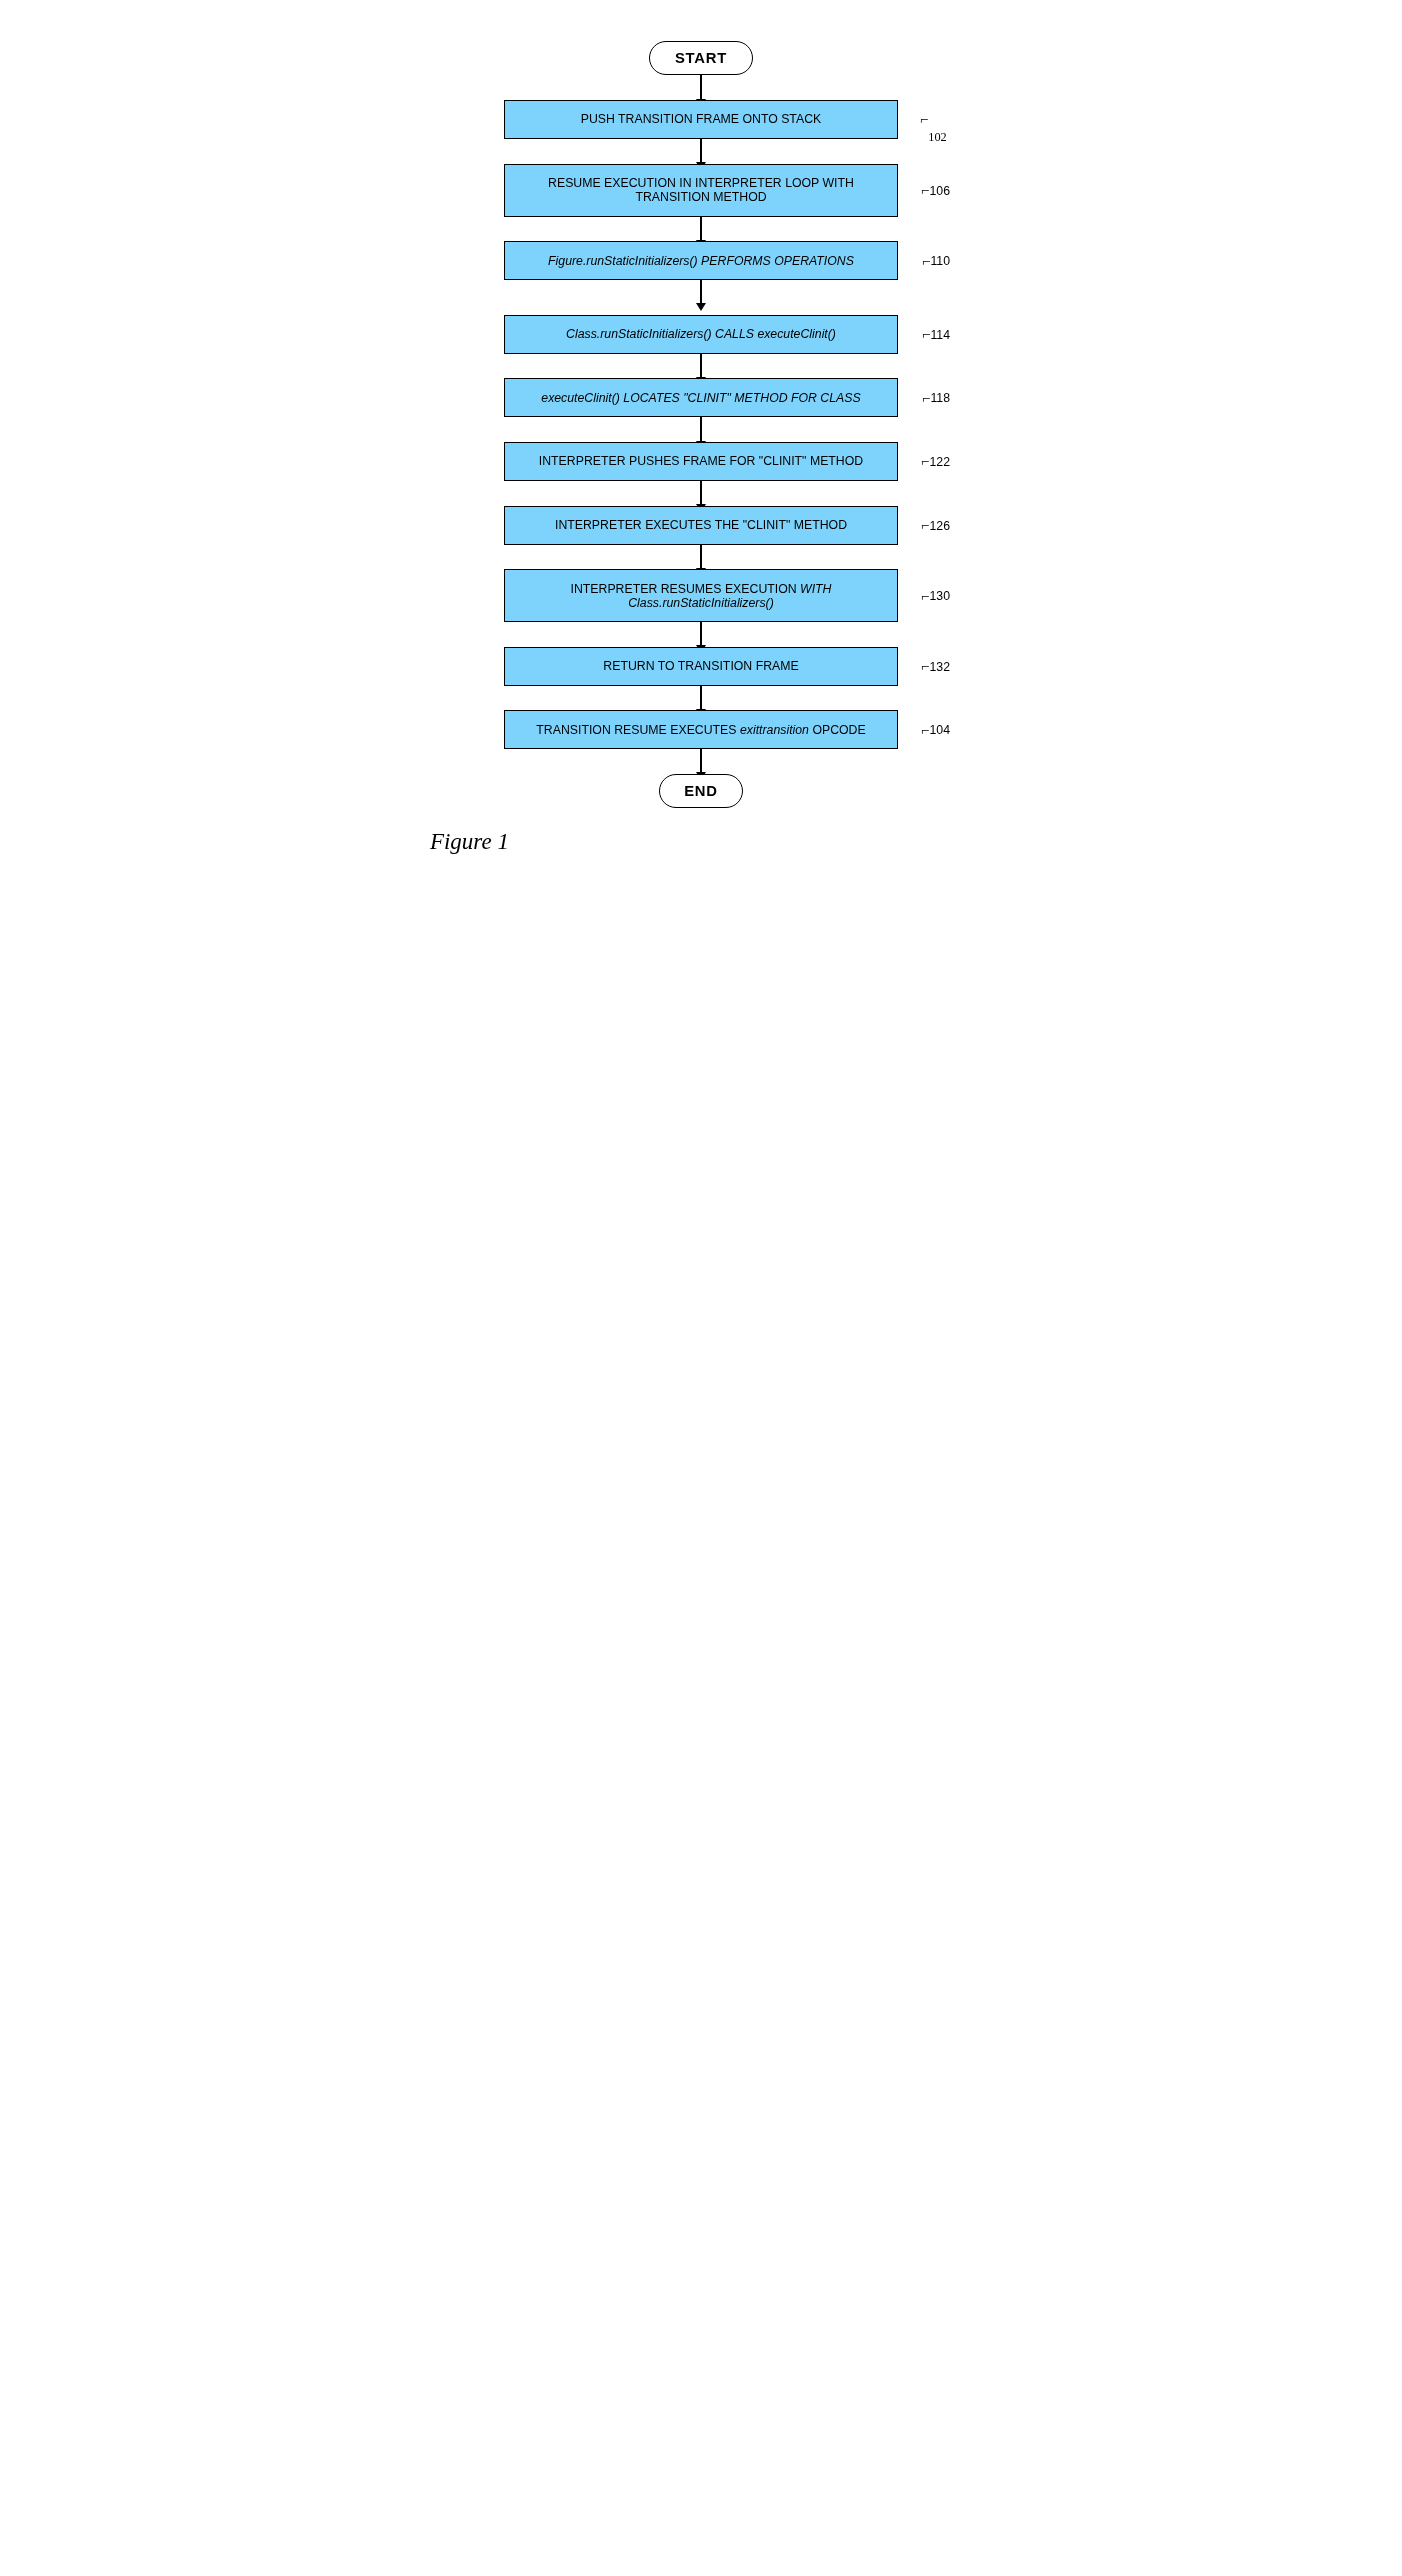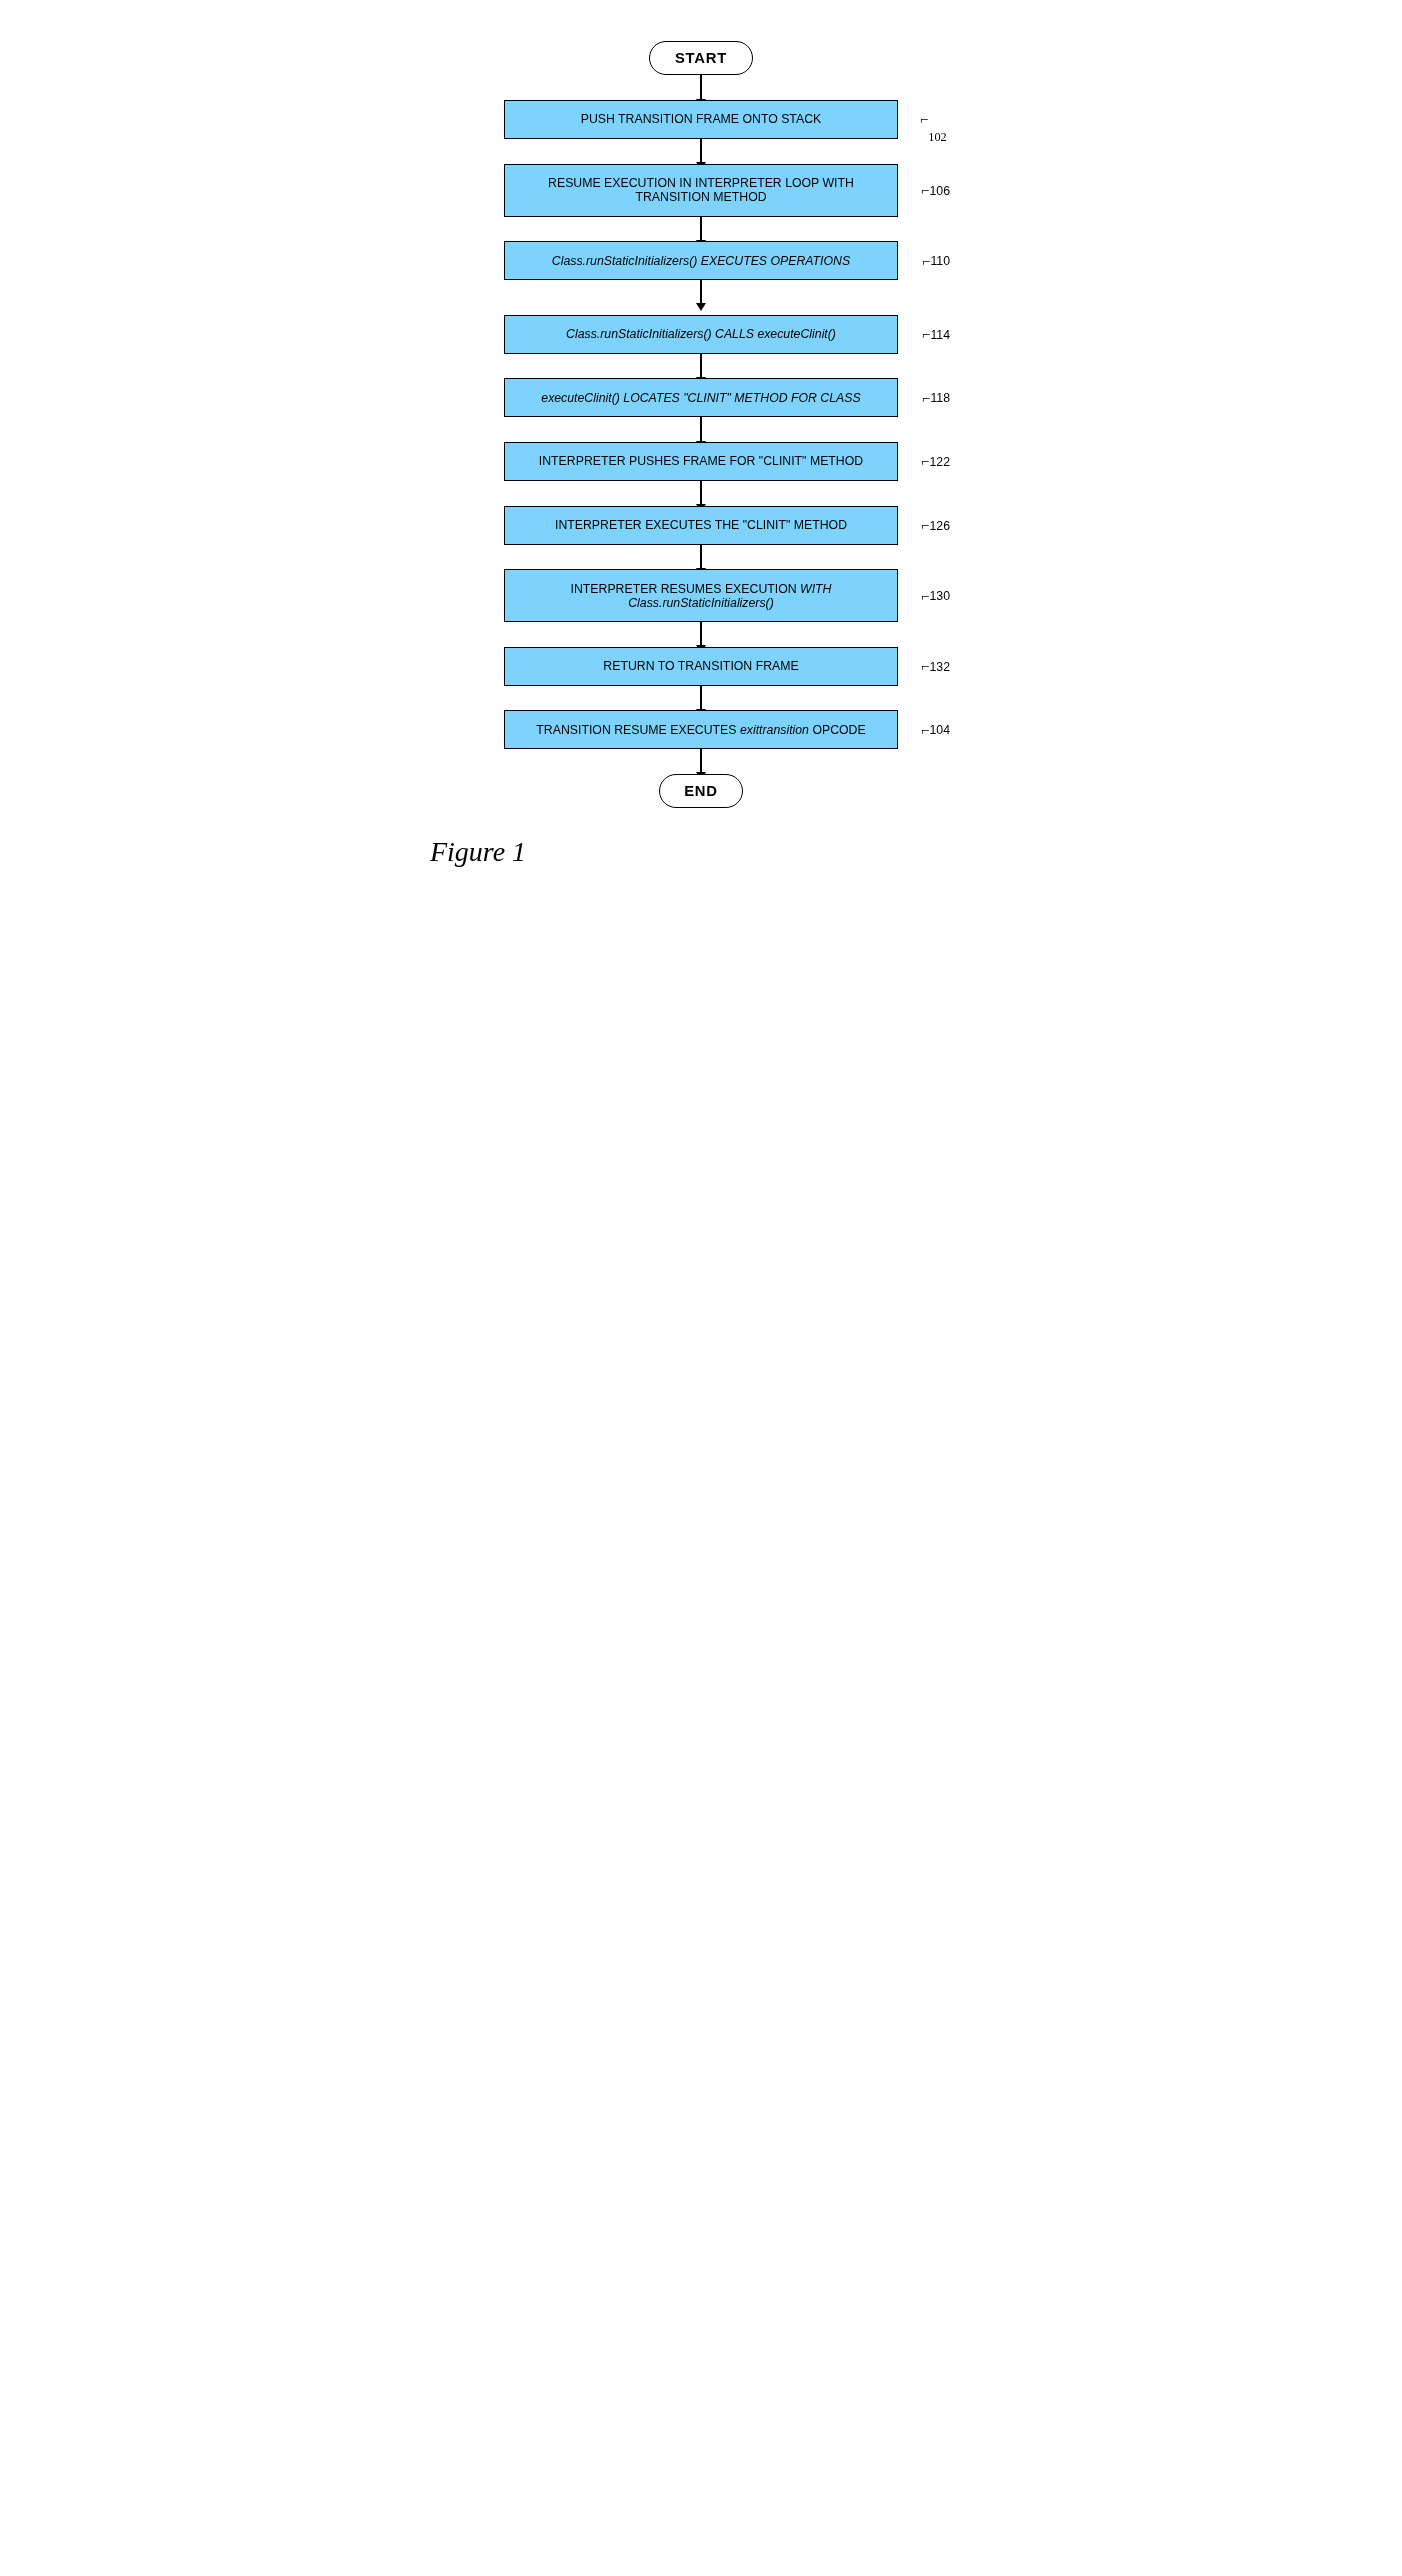--- a/index.html
+++ b/index.html
@@ -59,23 +59,23 @@
       justify-content: center;
       position: relative;
       width: 100%;
     }
     .label-curve {
       font-size: 12.3px;
       margin-right: 3.3px;
       font-family: serif;
     }
     .figure-caption {
-      font-size: 28px;
+      font-size: 23px;
       font-style: italic;
-      margin-top: 28px;
+      margin-top: 21px;
       font-family: serif;
     }
   </style>
 </head>
 <body>
 
 <div class="diagram-container">
 
   <div class="row">
     <div class="oval">START</div>
@@ -102,21 +102,21 @@
         <span style="font-family:serif;font-size:14.8px;">⌐</span>
         <span>106</span>
       </div>
     </div>
   </div>
 
   <div class="arrow" style="height:24.6px;"></div>
 
   <div class="row">
     <div class="flowbox" style="font-style:italic;">
-      <span>Class.runStaticInitializers() EXECUTES OPERATIONS</span>
+      <span>Figure.runStaticInitializers() PERFORMS OPERATIONS</span>
       <div style="position:absolute;right:-53px;top:50%;transform:translateY(-50%);font-size:12.3px;display:flex;align-items:center;font-style:normal;">
         <span style="font-family:serif;font-size:14.8px;">⌐</span>
         <span>110</span>
       </div>
     </div>
   </div>
 
   <div class="arrow" style="height:24.6px;"></div>
 
   <div class="row">

